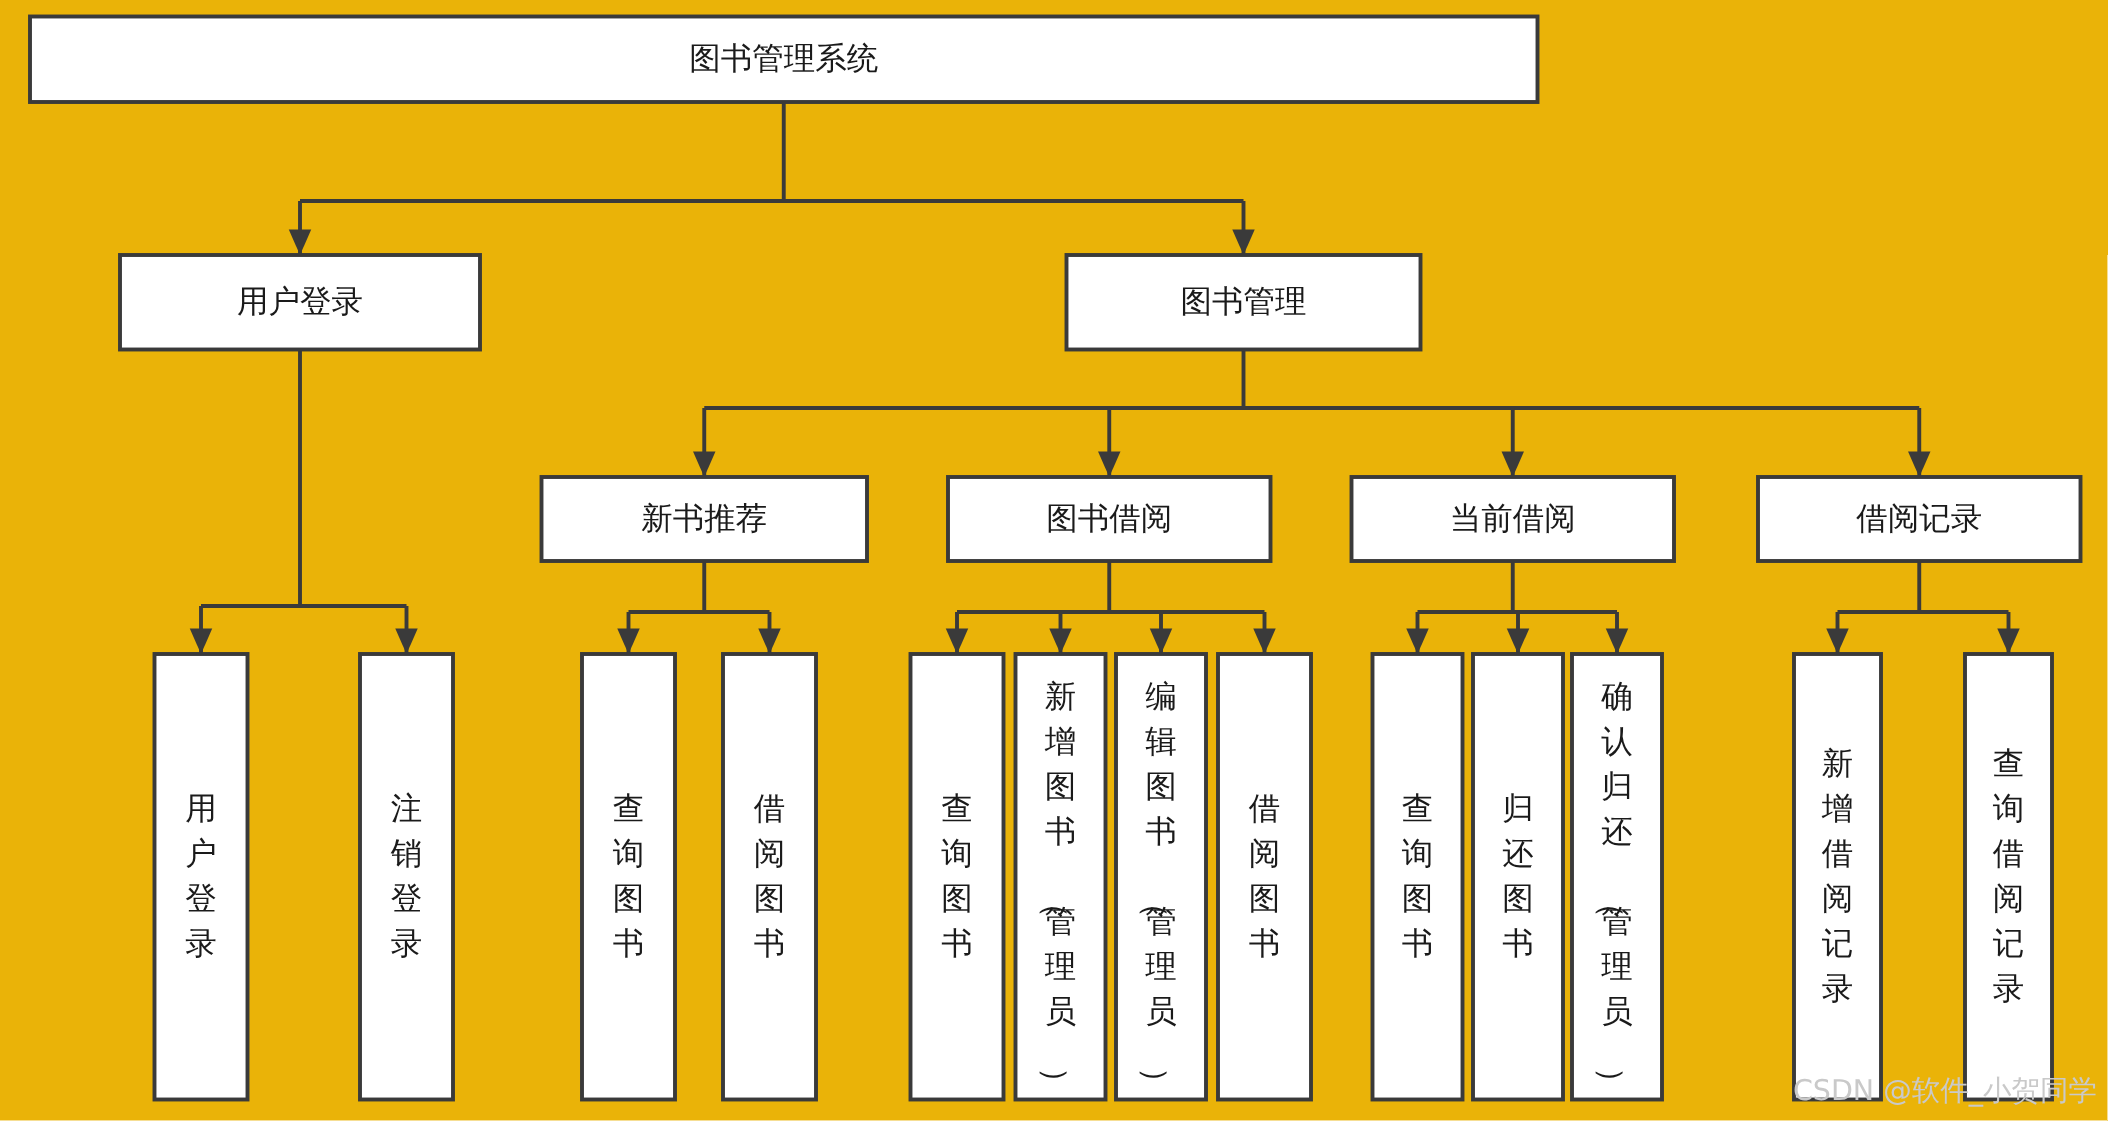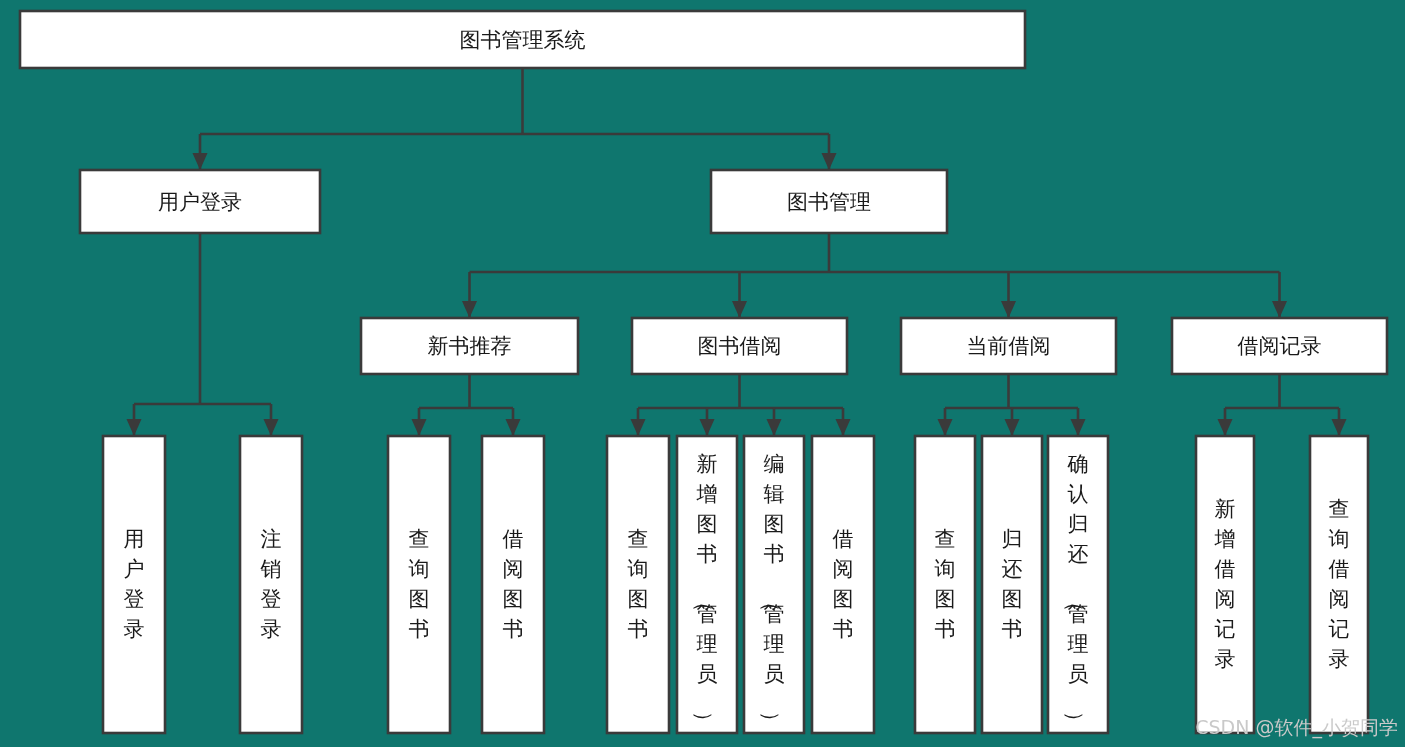--- a/index.html
+++ b/index.html
@@ -8,21 +8,21 @@
     padding: 0;
     background: #ffffff;
   }
   body {
     font-family: "DejaVu Sans", "Liberation Sans", sans-serif;
   }
   #diagram-root {
     position: relative;
     width: 1405px;
     height: 747px;
-    background: #0f766e;
+    background: #eab308;
     overflow: hidden;
   }
   svg#tree-svg {
     position: absolute;
     left: 0;
     top: 0;
     width: 1405px;
     height: 747px;
     display: block;
   }

